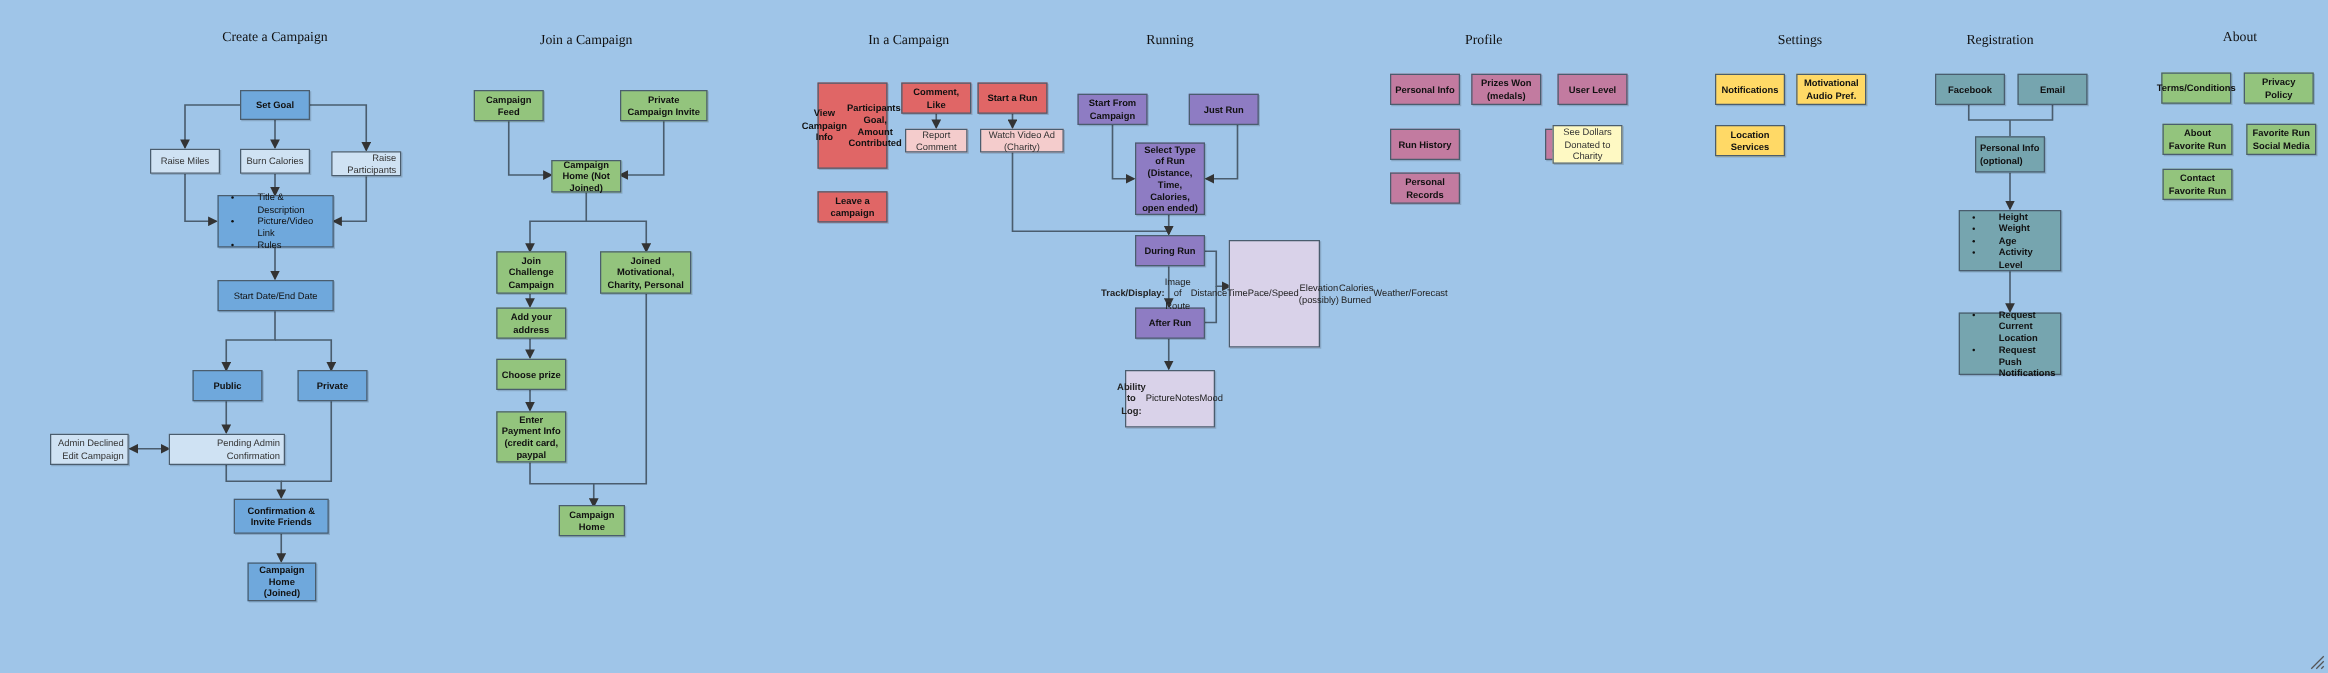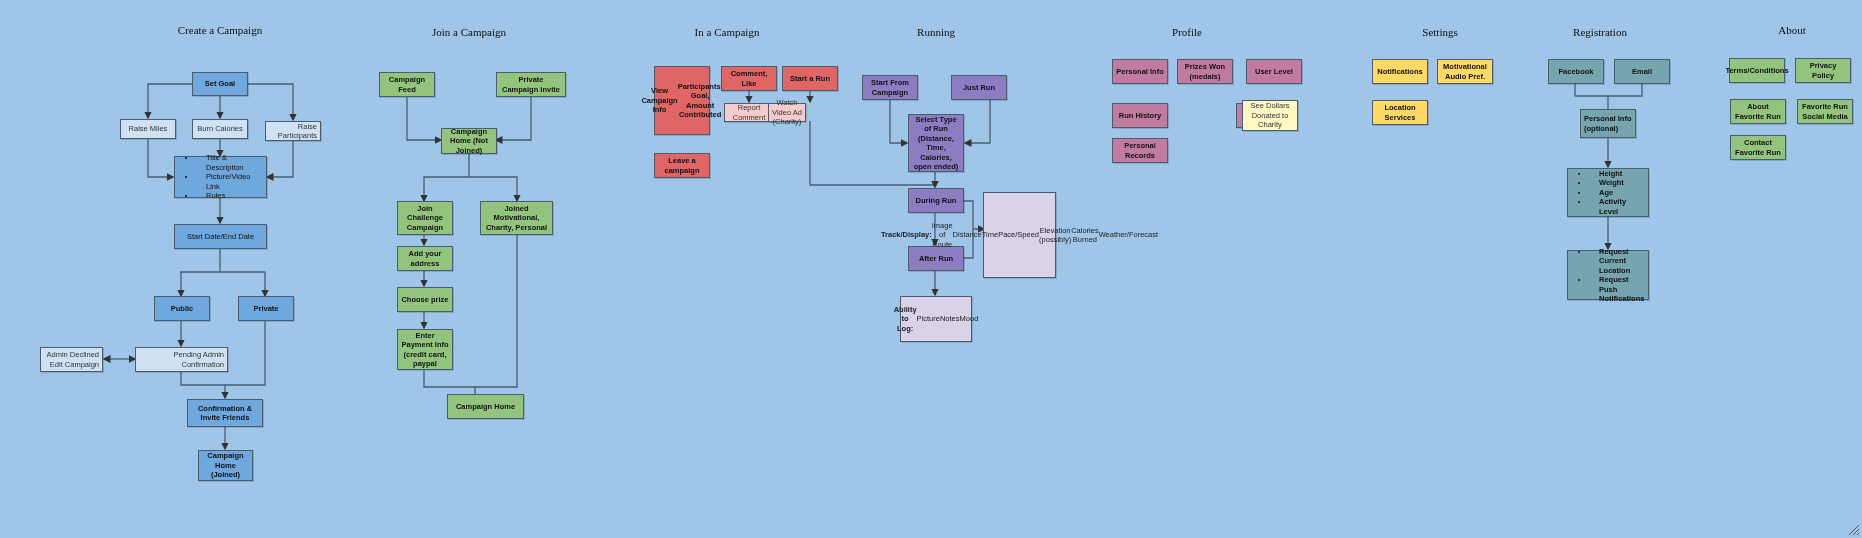--- a/index.html
+++ b/index.html
@@ -107,32 +107,32 @@
 
 <div class="title" style="left:469px;top:26px">Join a Campaign</div>
 <div class="node green bold" style="left:379px;top:72px;width:56px;height:25px">Campaign Feed</div>
 <div class="node green bold" style="left:496px;top:72px;width:70px;height:25px">Private Campaign Invite</div>
 <div class="node green bold" style="left:441px;top:128px;width:56px;height:26px">Campaign Home (Not Joined)</div>
 <div class="node green bold" style="left:397px;top:201px;width:56px;height:34px">Join Challenge Campaign</div>
 <div class="node green bold" style="left:480px;top:201px;width:73px;height:34px">Joined Motivational, Charity, Personal</div>
 <div class="node green bold" style="left:397px;top:246px;width:56px;height:25px">Add your address</div>
 <div class="node green bold" style="left:397px;top:287px;width:56px;height:25px">Choose prize</div>
 <div class="node green bold" style="left:397px;top:329px;width:56px;height:41px">Enter Payment Info (credit card, paypal</div>
-<div class="node green bold" style="left:447px;top:394px;width:77px;height:25px">Campaign Home</div>
+<div class="node green bold" style="left:447px;top:404px;width:53px;height:25px">Campaign Home</div>
 
 <div class="title" style="left:727px;top:26px">In a Campaign</div>
 <div class="node red bold multi" style="left:654px;top:66px;width:56px;height:69px">
   <div>View Campaign Info</div>
   <div style="height:9px"></div>
   <div>Participants, Goal, Amount Contributed</div>
 </div>
 <div class="node red bold" style="left:721px;top:66px;width:56px;height:25px">Comment, Like</div>
 <div class="node red bold" style="left:782px;top:66px;width:56px;height:25px">Start a Run</div>
 <div class="node lred" style="left:724px;top:103px;width:50px;height:19px">Report Comment</div>
-<div class="node lred" style="left:768px;top:103px;width:38px;height:19px">Watch Video Ad (Charity)</div>
+<div class="node lred" style="left:784px;top:103px;width:67px;height:19px">Watch Video Ad (Charity)</div>
 <div class="node red bold" style="left:654px;top:153px;width:56px;height:25px">Leave a campaign</div>
 
 <div class="title" style="left:936px;top:26px">Running</div>
 <div class="node purple bold" style="left:862px;top:75px;width:56px;height:25px">Start From Campaign</div>
 <div class="node purple bold" style="left:951px;top:75px;width:56px;height:25px">Just Run</div>
 <div class="node purple bold" style="left:908px;top:114px;width:56px;height:58px">Select Type of Run (Distance, Time, Calories, open ended)</div>
 <div class="node purple bold" style="left:908px;top:188px;width:56px;height:25px">During Run</div>
 <div class="node purple bold" style="left:908px;top:246px;width:56px;height:25px">After Run</div>
 <div class="node lpurple multi" style="left:983px;top:192px;width:73px;height:86px">
   <div class="bold">Track/Display:</div>

